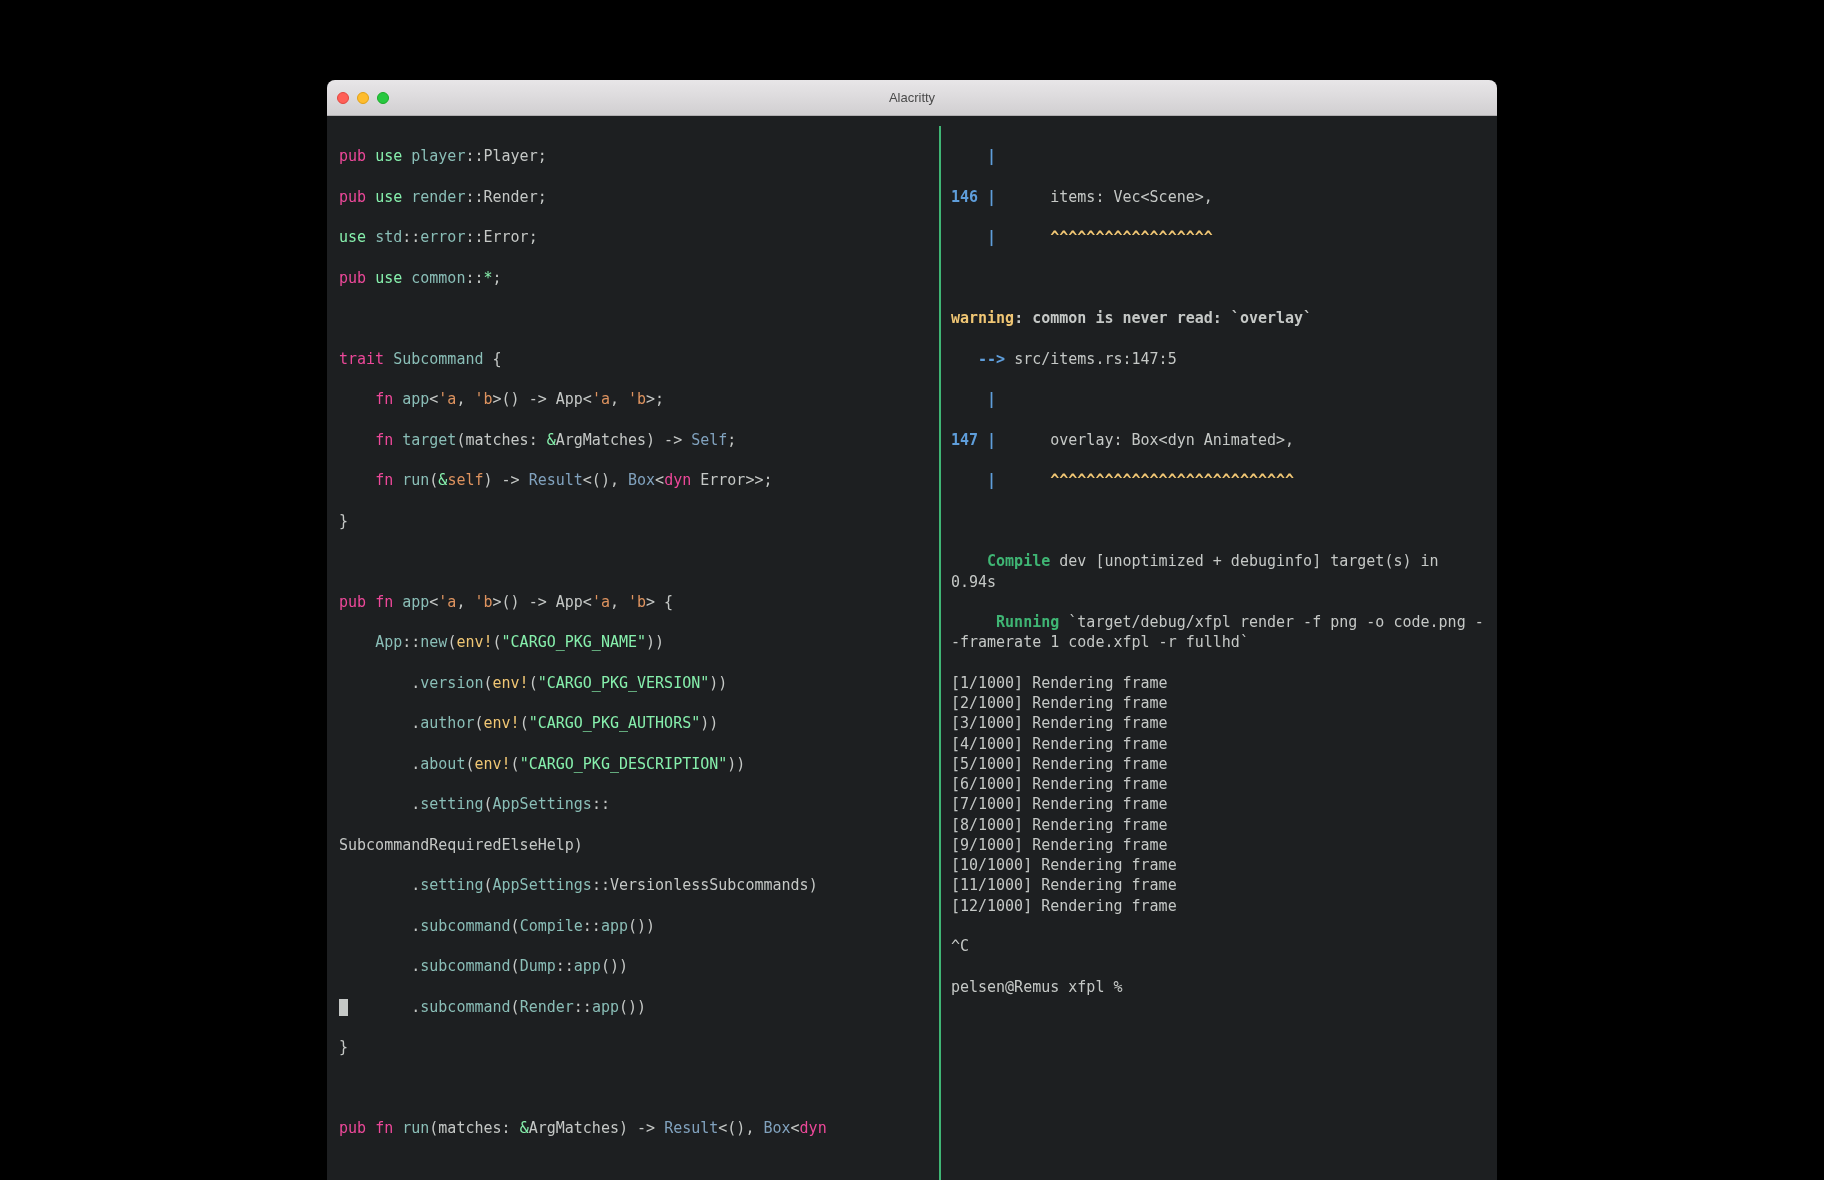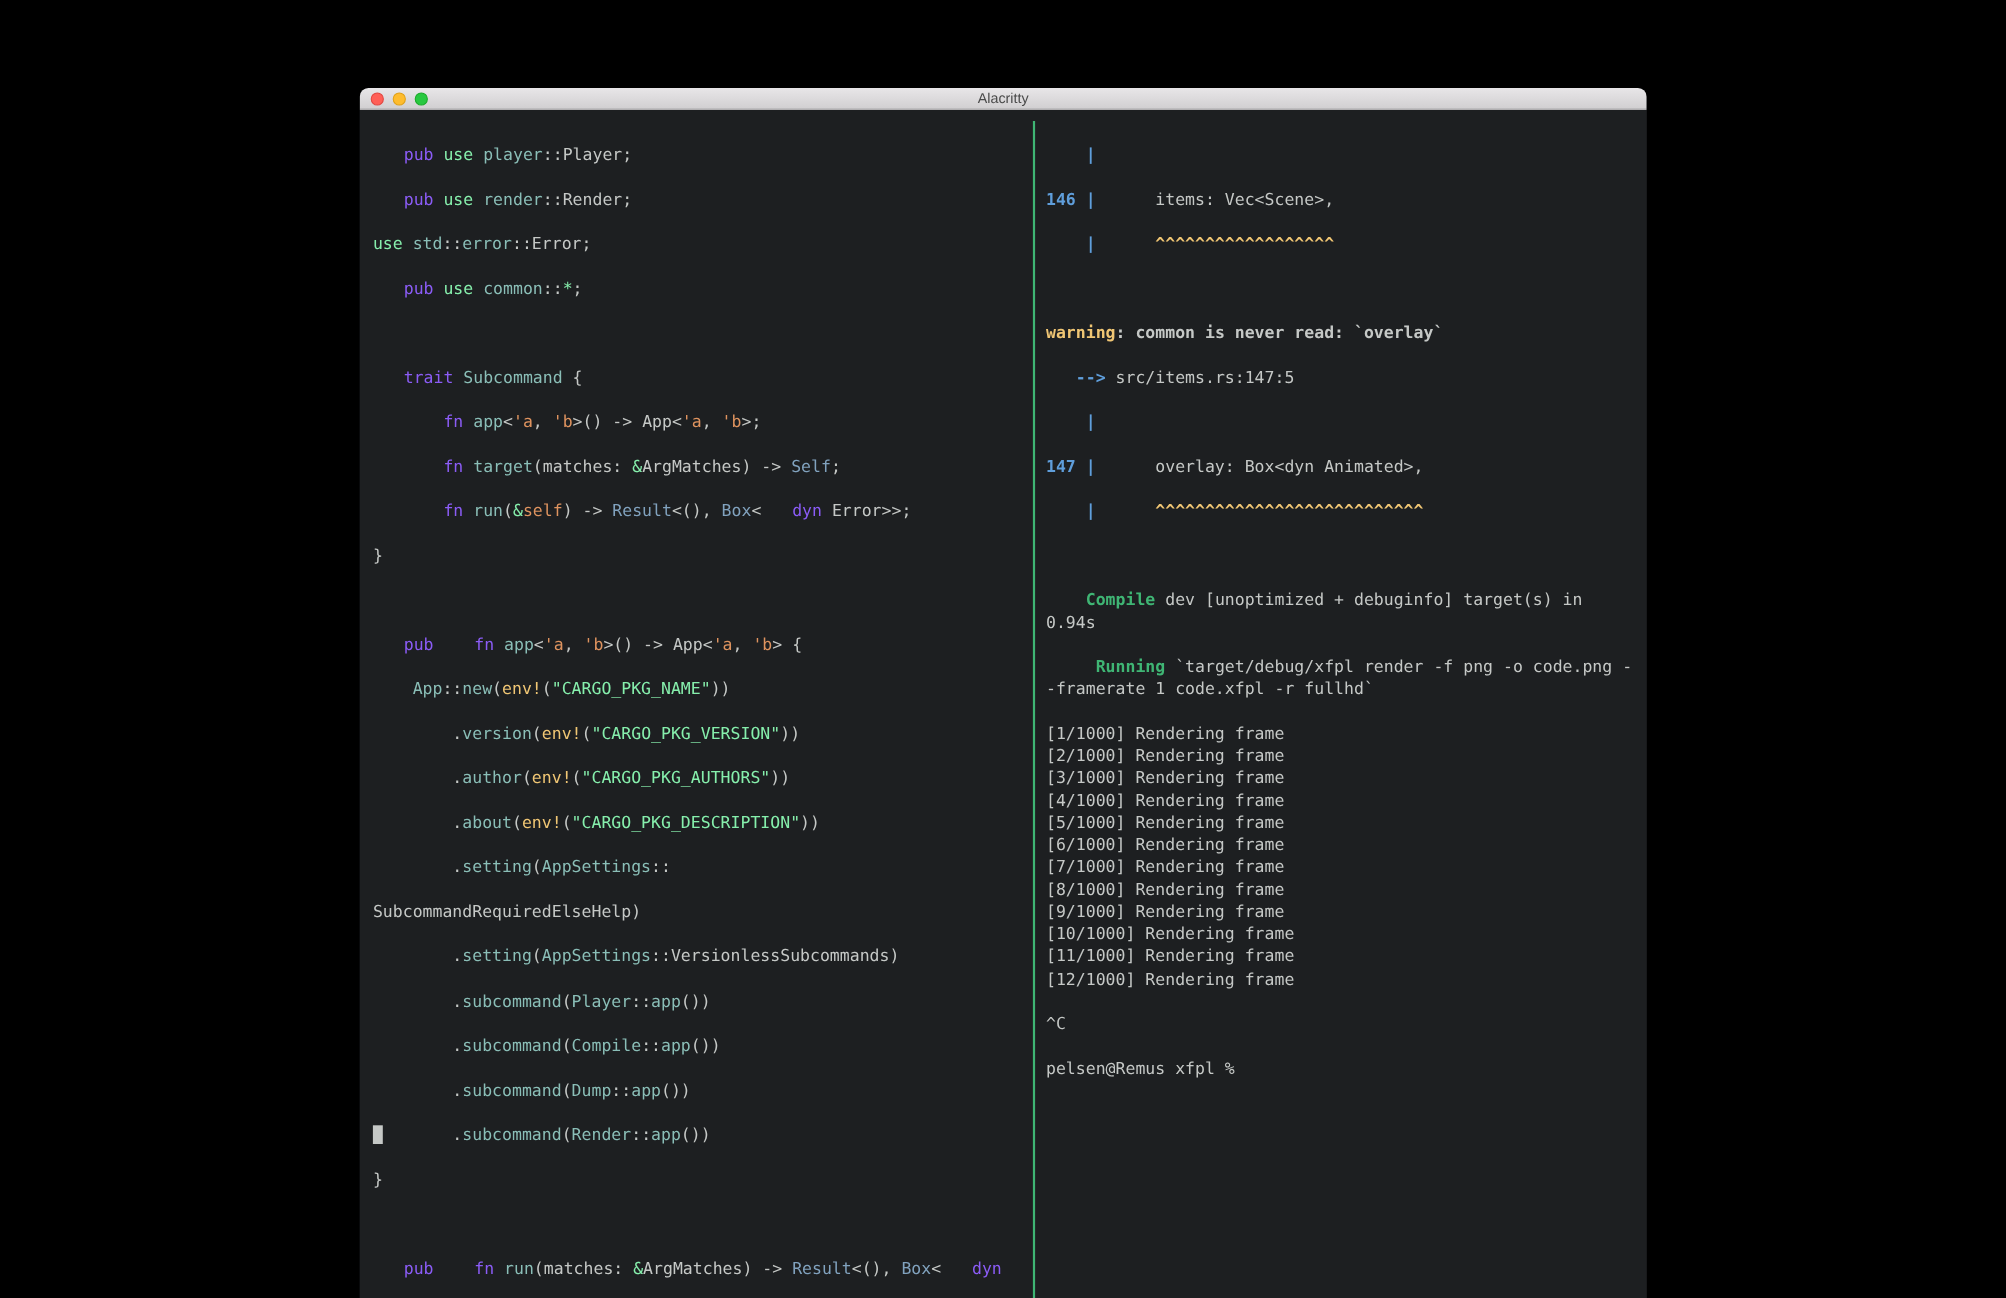--- a/index.html
+++ b/index.html
@@ -14,21 +14,21 @@
     font-family: "Menlo", "Consolas", monospace;
   }
   .window {
     width: 1170px;
     background: #1d1f21;
     border-radius: 8px;
     overflow: hidden;
     box-shadow: 0 20px 60px rgba(0,0,0,0.6);
   }
   .titlebar {
-    height: 20px;
+    height: 36px;
     background: linear-gradient(#e8e6e8, #d1cfd1);
     display: flex;
     align-items: center;
     position: relative;
     border-bottom: 1px solid #b1afb1;
   }
   .traffic-lights {
     display: flex;
     gap: 8px;
     margin-left: 10px;
@@ -68,21 +68,21 @@
   .divider {
     width: 2px;
     background: #3fb574;
     margin: 0 4px;
   }
   .pane-right {
     flex: 1;
     padding-left: 6px;
     white-space: pre-wrap;
   }
-  .c-red    { color: #8b5cf6; margin-left: 28px; }
+  .c-red    { color: #ec4899; }
   .c-green  { color: #86efac; }
   .c-yellow { color: #f0c674; }
   .c-blue   { color: #81a2be; }
   .c-cyan   { color: #8abeb7; }
   .c-orange { color: #de935f; }
   .c-brgreen{ color: #3fb574; }
   .c-brblue { color: #5f9edb; font-weight: bold; }
   .bold     { font-weight: bold; }
   .cursor {
     display: inline-block;
@@ -121,21 +121,20 @@
 <div><span>}</span></div>
 <div>&nbsp;</div>
 <div><span class="c-red">pub</span> <span class="c-red">fn</span><span class="c-cyan"> app</span><span>&lt;</span><span class="c-orange">'a</span><span>, </span><span class="c-orange">'b</span><span>&gt;() -&gt; </span><span>App</span><span>&lt;</span><span class="c-orange">'a</span><span>, </span><span class="c-orange">'b</span><span>&gt; {</span></div>
 <div><span>    </span><span class="c-cyan">App</span><span>::</span><span class="c-cyan">new</span><span>(</span><span class="c-yellow">env!</span><span>(</span><span class="c-green">"CARGO_PKG_NAME"</span><span>))</span></div>
 <div><span>        .</span><span class="c-cyan">version</span><span>(</span><span class="c-yellow">env!</span><span>(</span><span class="c-green">"CARGO_PKG_VERSION"</span><span>))</span></div>
 <div><span>        .</span><span class="c-cyan">author</span><span>(</span><span class="c-yellow">env!</span><span>(</span><span class="c-green">"CARGO_PKG_AUTHORS"</span><span>))</span></div>
 <div><span>        .</span><span class="c-cyan">about</span><span>(</span><span class="c-yellow">env!</span><span>(</span><span class="c-green">"CARGO_PKG_DESCRIPTION"</span><span>))</span></div>
 <div><span>        .</span><span class="c-cyan">setting</span><span>(</span><span class="c-cyan">AppSettings</span><span>::</span></div>
 <div><span>SubcommandRequiredElseHelp)</span></div>
 <div><span>        .</span><span class="c-cyan">setting</span><span>(</span><span class="c-cyan">AppSettings</span><span>::</span><span>VersionlessSubcommands</span><span>)</span></div>
-<div><span>        .</span><span class="c-cyan">subcommand</span><span>(</span><span class="c-cyan">Player</span><span>::</span><span class="c-cyan">app</span><span>())</span></div>
 <div><span>        .</span><span class="c-cyan">subcommand</span><span>(</span><span class="c-cyan">Compile</span><span>::</span><span class="c-cyan">app</span><span>())</span></div>
 <div><span>        .</span><span class="c-cyan">subcommand</span><span>(</span><span class="c-cyan">Dump</span><span>::</span><span class="c-cyan">app</span><span>())</span></div>
 <div><span class="cursor"></span><span style="margin-left:-9px">        .</span><span class="c-cyan">subcommand</span><span>(</span><span class="c-cyan">Render</span><span>::</span><span class="c-cyan">app</span><span>())</span></div>
 <div><span>}</span></div>
 <div>&nbsp;</div>
 <div><span class="c-red">pub</span> <span class="c-red">fn</span><span class="c-cyan"> run</span><span>(matches: </span><span class="c-green">&amp;</span><span>ArgMatches</span><span>) -&gt; </span><span class="c-blue">Result</span><span>&lt;(), </span><span class="c-blue">Box</span><span>&lt;</span><span class="c-red">dyn</span></div>
 
 
       </div>
 

